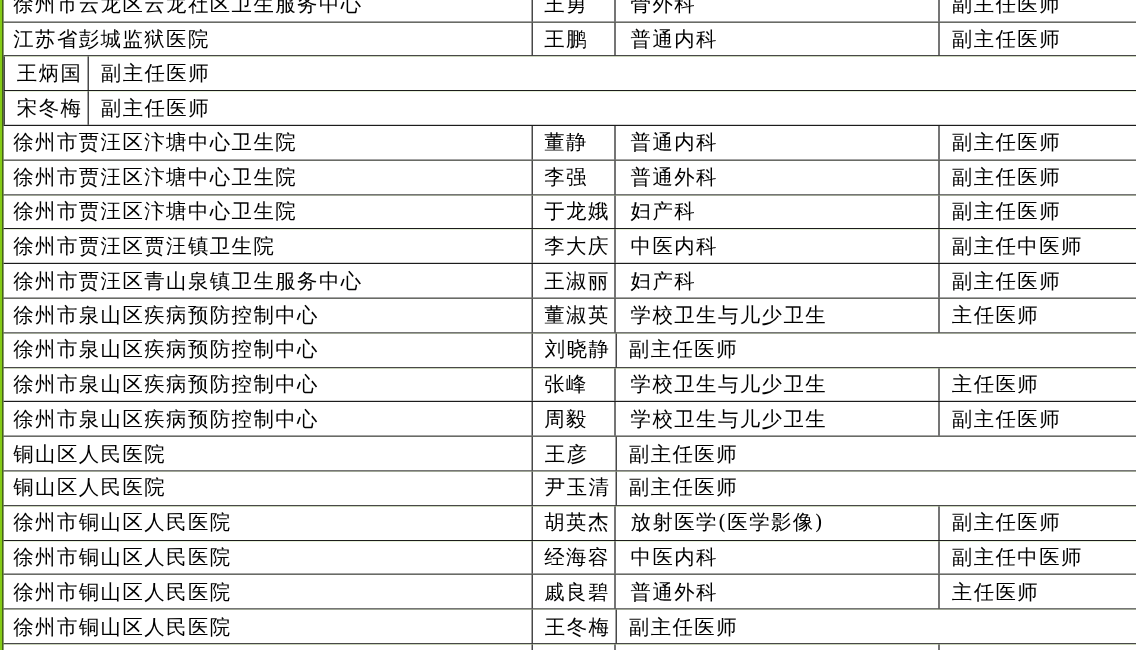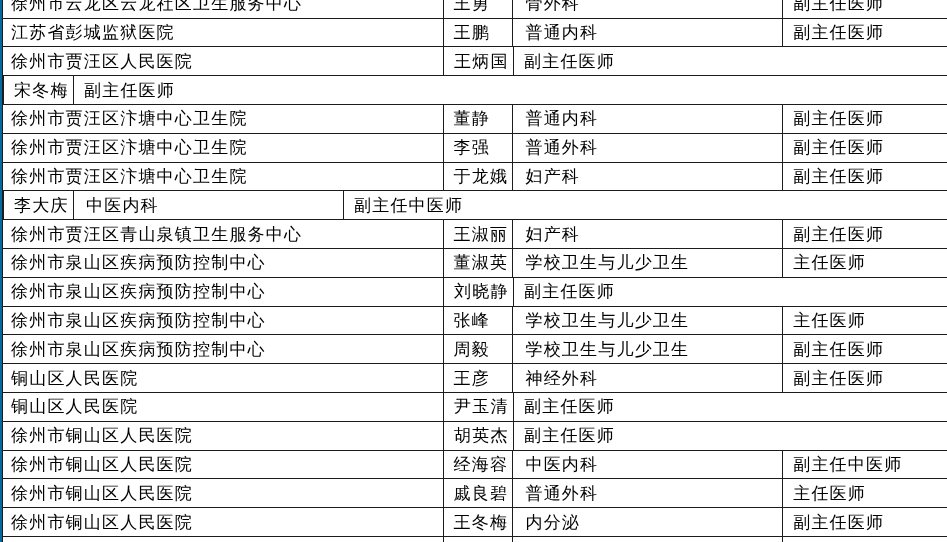--- a/index.html
+++ b/index.html
@@ -2,21 +2,21 @@
 <html><head>
 <meta charset="utf-8">
 <style>
   * { margin: 0; padding: 0; box-sizing: border-box; }
   html, body { background: #ffffff; }
   .screen {
     position: relative;
     width: 947px;
     height: 542px;
     overflow: hidden;
-    background: #0369a1;
+    background: #84cc16;
     font-family: "DejaVu Serif", "Liberation Serif", serif;
     color: #000000;
   }
   .doc-table {
     position: absolute;
     left: 2px;
     top: -10.2px;
     width: 958px;
     border-left: 1px solid #1c1c1c;
   }
@@ -53,21 +53,20 @@
         <div class="cell c2">骨外科</div>
         <div class="cell c3">副主任医师</div>
       </div>
       <div class="row">
         <div class="cell c0">江苏省彭城监狱医院</div>
         <div class="cell c1">王鹏</div>
         <div class="cell c2">普通内科</div>
         <div class="cell c3">副主任医师</div>
       </div>
       <div class="row">
-        <div class="cell c0">徐州市贾汪区人民医院</div>
         <div class="cell c1">王炳国</div>
         <div class="cell c3">副主任医师</div>
       </div>
       <div class="row">
         <div class="cell c1">宋冬梅</div>
         <div class="cell c3">副主任医师</div>
       </div>
       <div class="row">
         <div class="cell c0">徐州市贾汪区汴塘中心卫生院</div>
         <div class="cell c1">董静</div>
@@ -80,20 +79,21 @@
         <div class="cell c2">普通外科</div>
         <div class="cell c3">副主任医师</div>
       </div>
       <div class="row">
         <div class="cell c0">徐州市贾汪区汴塘中心卫生院</div>
         <div class="cell c1">于龙娥</div>
         <div class="cell c2">妇产科</div>
         <div class="cell c3">副主任医师</div>
       </div>
       <div class="row">
+        <div class="cell c0">徐州市贾汪区贾汪镇卫生院</div>
         <div class="cell c1">李大庆</div>
         <div class="cell c2">中医内科</div>
         <div class="cell c3">副主任中医师</div>
       </div>
       <div class="row">
         <div class="cell c0">徐州市贾汪区青山泉镇卫生服务中心</div>
         <div class="cell c1">王淑丽</div>
         <div class="cell c2">妇产科</div>
         <div class="cell c3">副主任医师</div>
       </div>
@@ -116,49 +116,48 @@
       </div>
       <div class="row">
         <div class="cell c0">徐州市泉山区疾病预防控制中心</div>
         <div class="cell c1">周毅</div>
         <div class="cell c2">学校卫生与儿少卫生</div>
         <div class="cell c3">副主任医师</div>
       </div>
       <div class="row">
         <div class="cell c0">铜山区人民医院</div>
         <div class="cell c1">王彦</div>
-        <div class="cell c2">神经外科</div>
         <div class="cell c3">副主任医师</div>
       </div>
       <div class="row">
         <div class="cell c0">铜山区人民医院</div>
         <div class="cell c1">尹玉清</div>
         <div class="cell c3">副主任医师</div>
       </div>
       <div class="row">
         <div class="cell c0">徐州市铜山区人民医院</div>
         <div class="cell c1">胡英杰</div>
+        <div class="cell c2">放射医学(医学影像)</div>
         <div class="cell c3">副主任医师</div>
       </div>
       <div class="row">
         <div class="cell c0">徐州市铜山区人民医院</div>
         <div class="cell c1">经海容</div>
         <div class="cell c2">中医内科</div>
         <div class="cell c3">副主任中医师</div>
       </div>
       <div class="row">
         <div class="cell c0">徐州市铜山区人民医院</div>
         <div class="cell c1">戚良碧</div>
         <div class="cell c2">普通外科</div>
         <div class="cell c3">主任医师</div>
       </div>
       <div class="row">
         <div class="cell c0">徐州市铜山区人民医院</div>
         <div class="cell c1">王冬梅</div>
-        <div class="cell c2">内分泌</div>
         <div class="cell c3">副主任医师</div>
       </div>
       <div class="row partial">
         <div class="cell c0"></div>
         <div class="cell c1"></div>
         <div class="cell c2"></div>
         <div class="cell c3"></div>
       </div>
     </div>
 </div>

